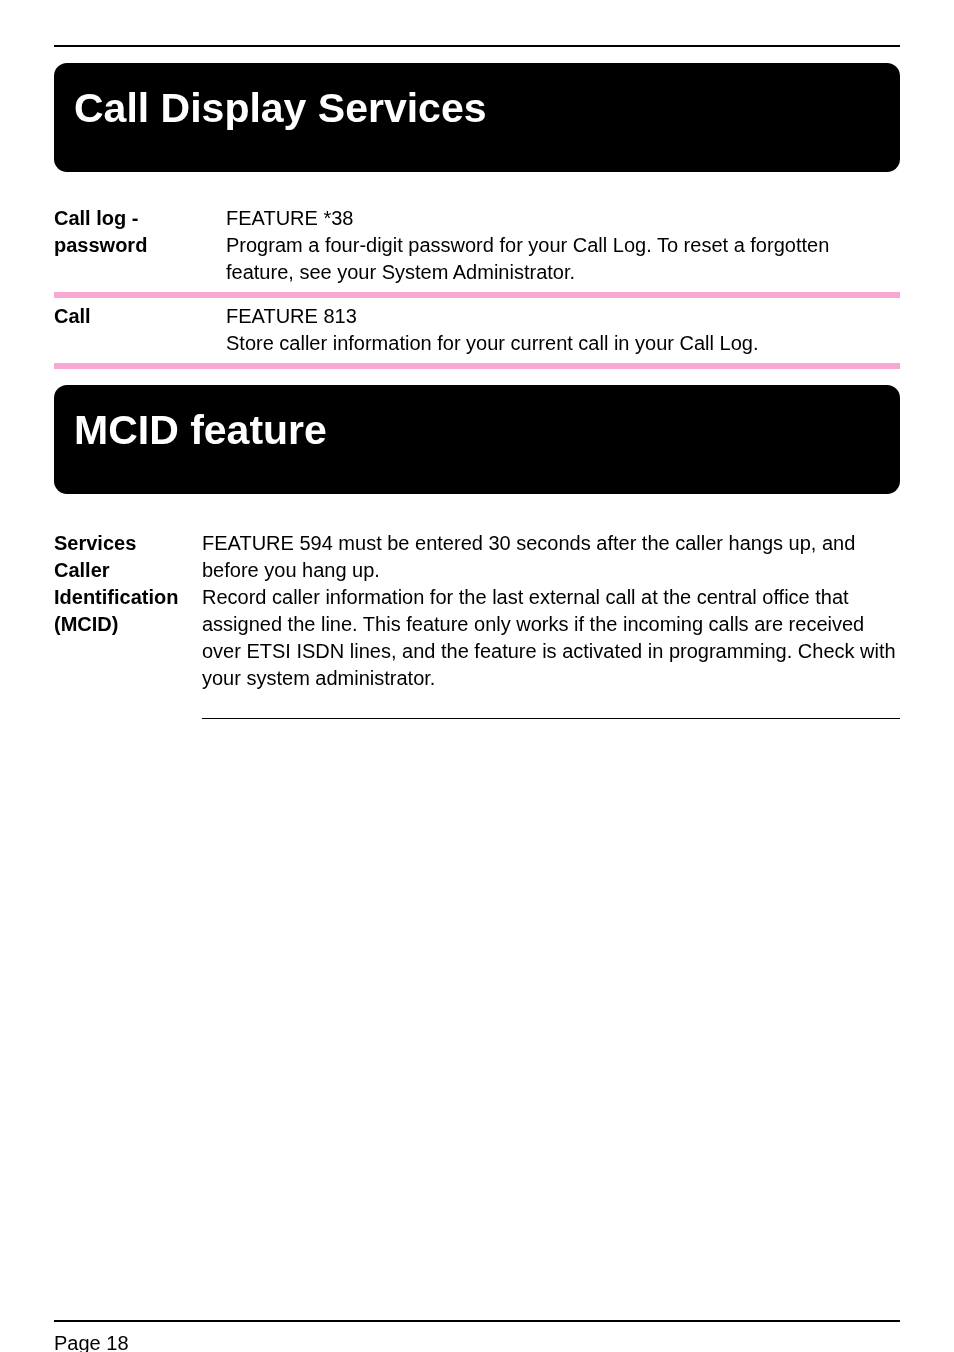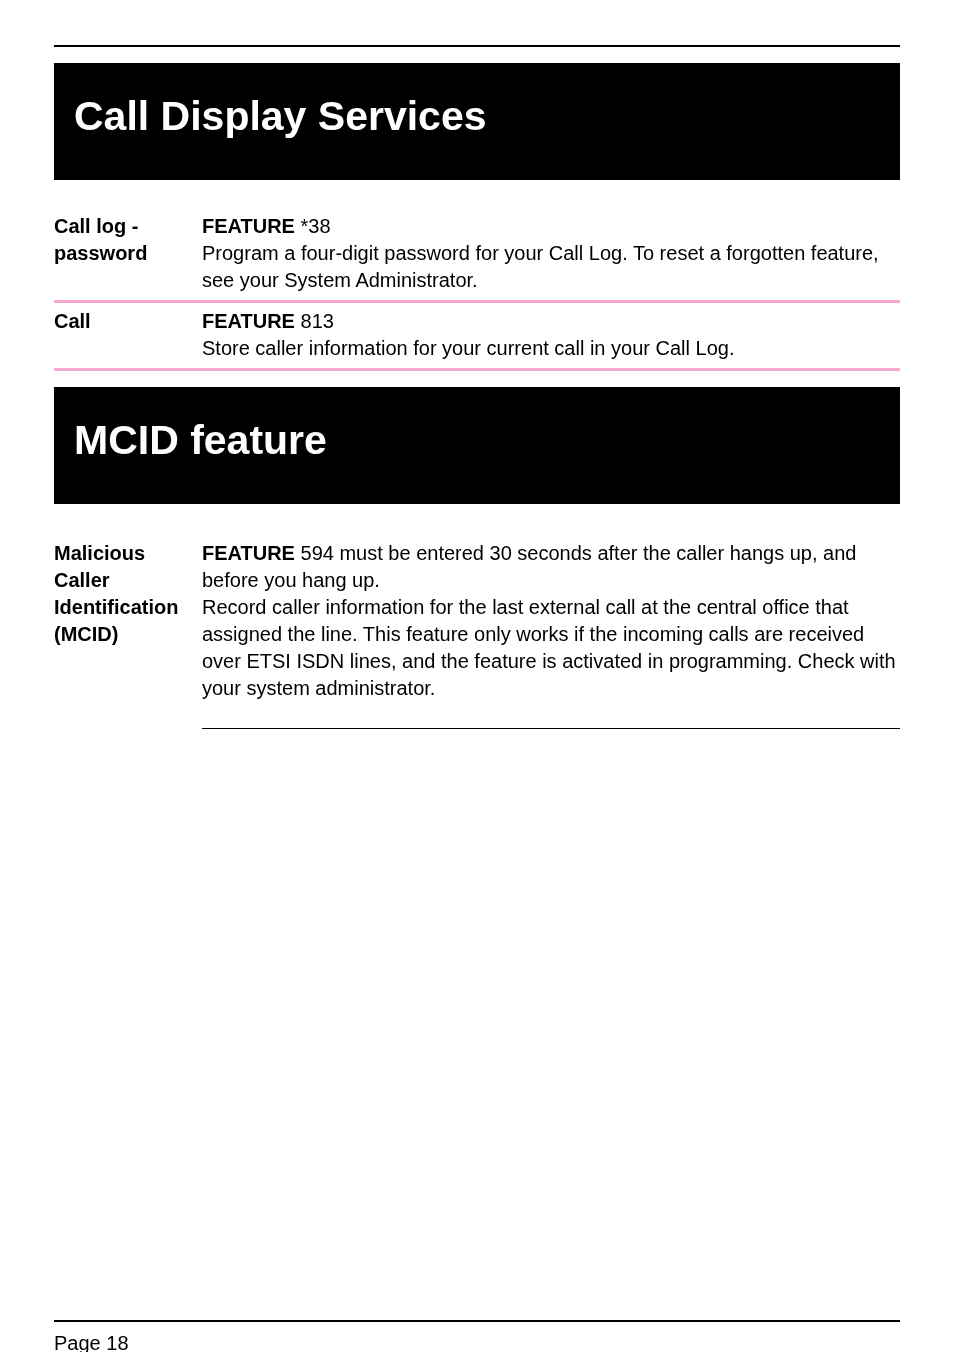--- a/index.html
+++ b/index.html
@@ -17,51 +17,53 @@
     position: relative;
     padding: 0 54px;
   }
   .top-rule {
     border-top: 2.5px solid #000;
     margin-top: 45px;
   }
   .section-header {
     background: #000000;
     color: #ffffff;
-    padding: 30px 20px 40px 20px;
+    padding: 22px 20px 40px 20px;
     margin-top: 16px;
+    border-radius: 13px;
   }
   .section-header h1 {
     font-size: 41px;
     font-weight: bold;
     letter-spacing: 0px;
   }
   .table-wrap {
     margin-top: 28px;
   }
   .entry {
     display: flex;
     align-items: flex-start;
-    border-bottom: 3px solid #f9a8d4;
+    border-bottom: 6px solid #f9a8d4;
     padding: 5px 0 6px 0;
+    gap: 24px;
   }
   .label-col {
     flex: 0 0 148px;
     font-weight: bold;
     font-size: 20px;
     line-height: 1.35;
     padding-right: 8px;
   }
   .desc-col {
     flex: 1;
     font-size: 20px;
     line-height: 1.35;
   }
   .desc-col .feat {
-    font-weight: bold;
+    font-weight: normal;
     text-align: center;
   }
   .table-wrap2 {
     margin-top: 36px;
   }
   .entry2 {
     display: flex;
     align-items: flex-start;
     padding: 0 0 6px 0;
   }
@@ -111,21 +113,21 @@
       </div>
     </div>
   </div>
 
   <div class="section-header">
     <h1>MCID feature</h1>
   </div>
 
   <div class="table-wrap2">
     <div class="entry2">
-      <div class="label-col">Malicious Caller Identification (MCID)</div>
+      <div class="label-col">Services Caller Identification (MCID)</div>
       <div class="desc-col">
         <span class="feat">FEATURE</span><span> 594 must be entered 30 seconds after the caller hangs up, and before you hang up.</span><br>
         <span>Record caller information for the last external call at the central office that assigned the line. This feature only works if the incoming calls are received over ETSI ISDN lines, and the feature is activated in programming. Check with your system administrator.</span>
       </div>
     </div>
     <div class="rule-under"></div>
   </div>
 
   <div class="footer">
     <div class="footer-rule"></div>

